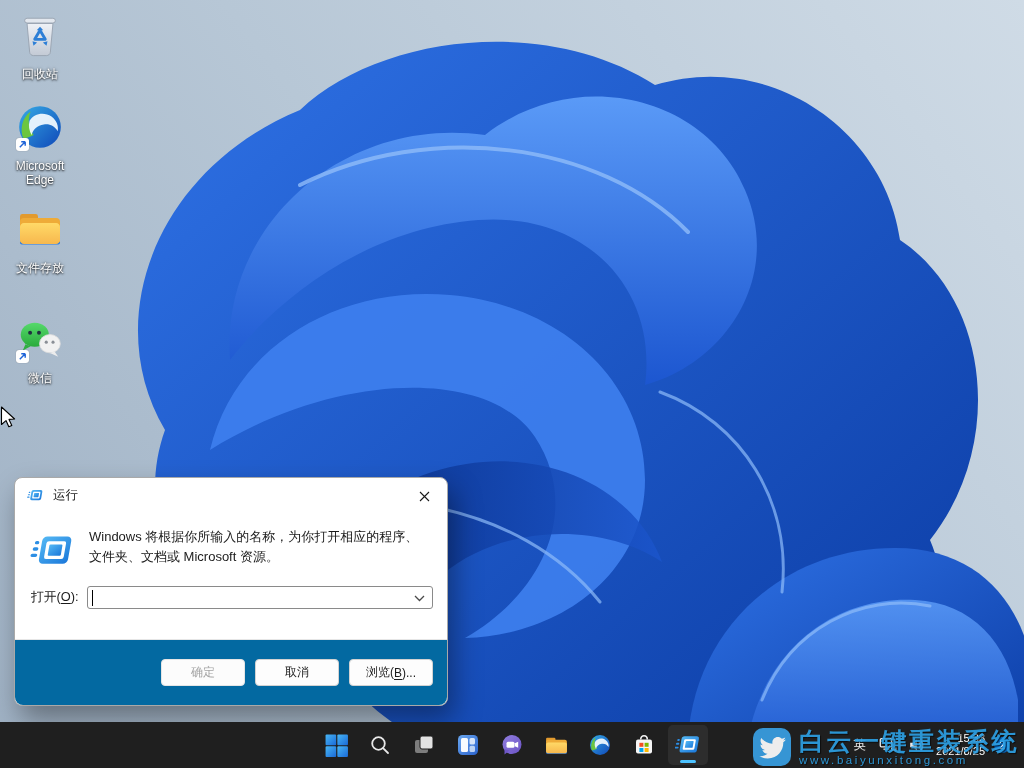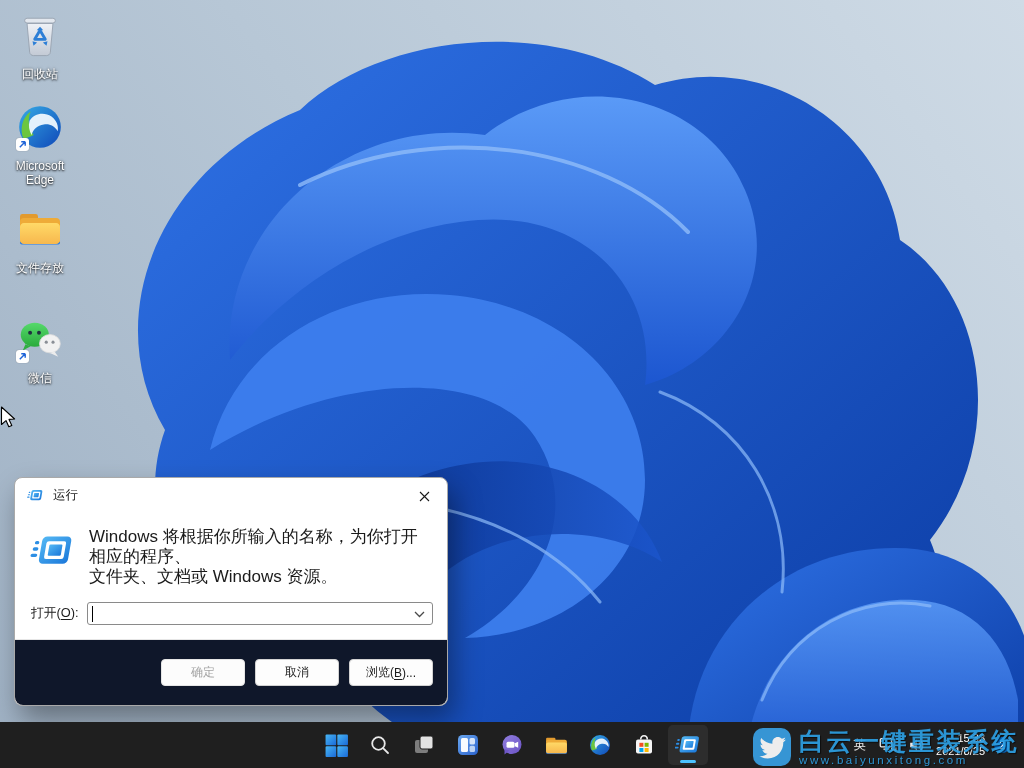--- a/index.html
+++ b/index.html
@@ -26,30 +26,30 @@
 
   
   .run-dialog { position:absolute; left:14px; top:477px; width:434px; height:229px; z-index:20;
                 background:#ffffff; border:1px solid #a9a9a9; border-radius:8px;
                 box-shadow:6px 14px 28px rgba(0,0,0,.38); color:#1b1b1b; }
   .rd-titlebar { display:flex; align-items:center; gap:9px; height:35px; padding:0 12px; }
   .rd-title { font-size:12.5px; }
   .rd-close { position:absolute; right:8px; top:6px; width:30px; height:24px; display:flex;
               align-items:center; justify-content:center; border-radius:4px; cursor:default; }
   .rd-body { display:flex; gap:13px; padding:14px 16px 0 15px; }
-  .rd-desc { font-size:17px; line-height:20px; }
+  .rd-desc { font-size:13px; line-height:20px; }
   .rd-open-row { display:flex; align-items:center; margin:15px 14px 0 16px; gap:8px; }
   .rd-open-label { font-size:12.8px; white-space:nowrap; }
   .rd-combo { position:relative; flex:1; height:23px; background:#fff; border:1px solid #8a8a8a;
               border-radius:3px; }
   .rd-caret { position:absolute; left:4px; top:3px; width:1px; height:16px; background:#000;
               animation:blink 1.1s steps(1) infinite; }
   @keyframes blink { 50% { opacity:0; } }
   .rd-combo-chevron { position:absolute; right:7px; top:8px; }
-  .rd-footer { position:absolute; left:0; right:0; bottom:0; height:66px; background:#0f172a;
+  .rd-footer { position:absolute; left:0; right:0; bottom:0; height:66px; background:#0369a1;
                border-top:1px solid #e6e6e6; border-radius:0 0 8px 8px; display:flex;
                align-items:center; justify-content:flex-end; gap:10px; padding:0 14px; }
   .dlg-btn { width:84px; height:27px; display:inline-flex; align-items:center; justify-content:center;
              font-size:12px; font-family:inherit; background:#fdfdfd; border:1px solid #d2d2d2;
              border-radius:4px; color:#1b1b1b; cursor:default; }
   .dlg-btn.disabled { color:#a4a4a4; border-color:#e5e5e5; background:#fcfcfc; }
   .ak { text-decoration:underline; text-underline-offset:2px; }
 
   
   .taskbar { position:absolute; left:0; right:0; bottom:0; height:46px; background:#1f1f1f; z-index:30; }
@@ -259,21 +259,21 @@
           <rect x="7" y="3" width="16" height="15" rx="2.5" fill="url(#runG)"></rect>
           <rect x="9.6" y="5.6" width="10.8" height="9.8" rx="1.2" fill="#fff"></rect>
           <rect x="11.4" y="7.4" width="7.2" height="6.2" rx="0.6" fill="url(#runG)"></rect>
           <rect x="3.2" y="5.5" width="2.4" height="1.8" rx="0.9" fill="#2c8ee4"></rect>
           <rect x="2.6" y="9" width="3.1" height="1.8" rx="0.9" fill="#2c8ee4"></rect>
           <rect x="2.0" y="12.5" width="3.7" height="1.8" rx="0.9" fill="#2c8ee4"></rect>
         </g>
       </svg>
       <div class="rd-desc">
         <div>Windows 将根据你所输入的名称，为你打开相应的程序、</div>
-        <div>文件夹、文档或 Windows 资源。</div>
+        <div>文件夹、文档或 Microsoft 资源。</div>
       </div>
     </div>
 
     <div class="rd-open-row">
       <label class="rd-open-label"><span>打开(</span><span class="ak">O</span><span>):</span></label>
       <div class="rd-combo">
         <span class="rd-caret"></span>
         <span></span>
         <svg class="rd-combo-chevron" width="11" height="7" viewBox="0 0 11 7">
           <path d="M1,1 L5.5,5.5 L10,1" stroke="#4a4a4a" stroke-width="1.3" fill="none"></path>

